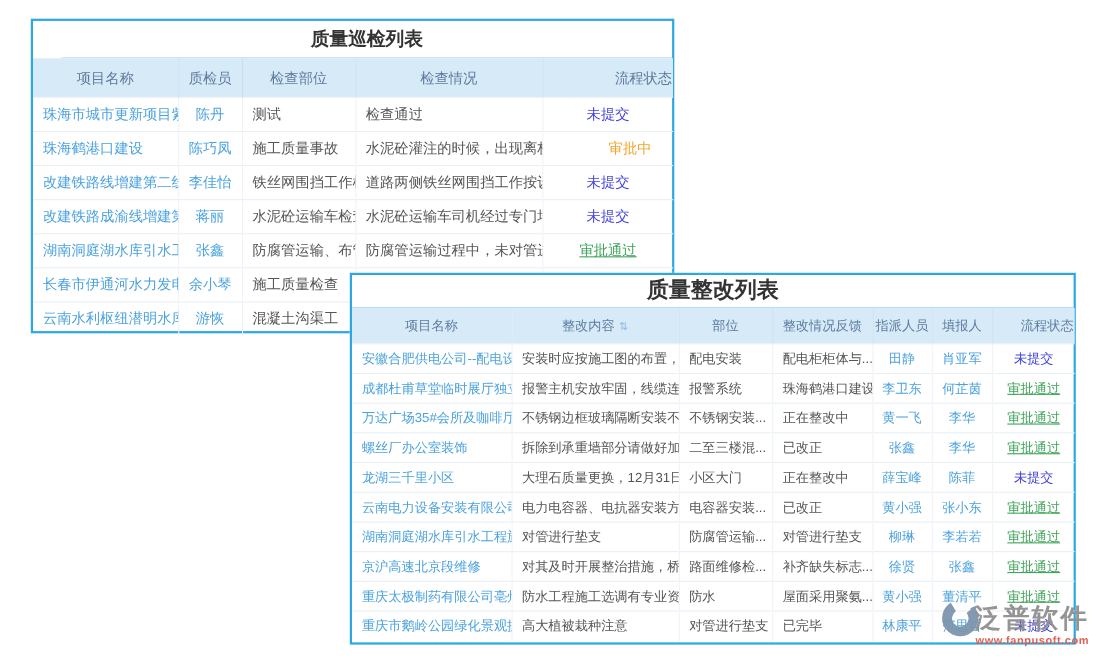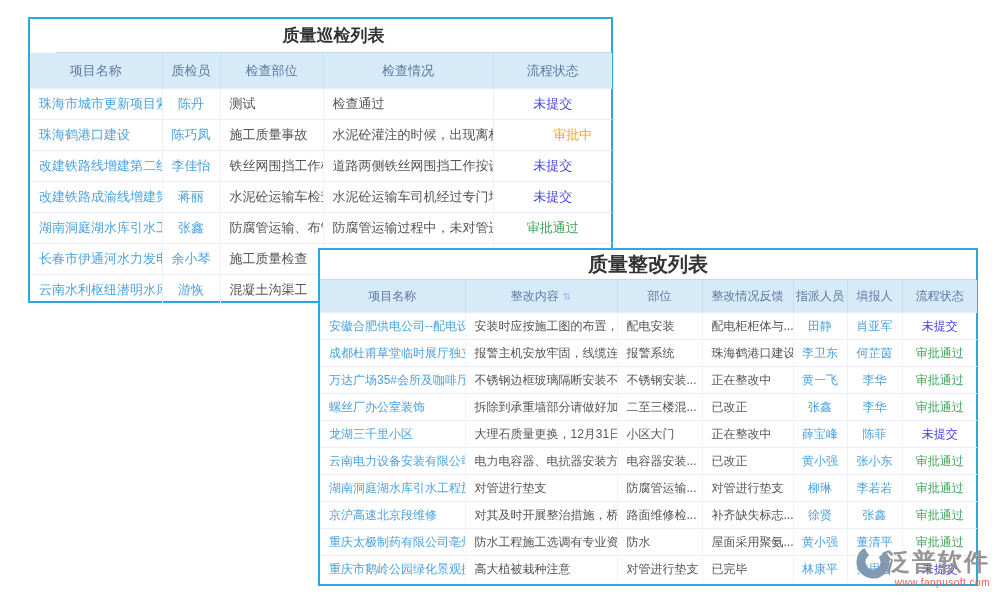--- a/index.html
+++ b/index.html
@@ -19,48 +19,48 @@
     border-bottom:1px solid #BFDCF2;
   }
   .panel-1 .panel-title{height:33px;line-height:33px;font-size:17px;margin-left:26px;}
   .panel-2 .panel-title{height:29px;line-height:29px;font-size:20px;}
   table{width:100%;border-collapse:collapse;table-layout:fixed;}
   th{
     background:#D7EAF8;color:#5D7B9E;font-weight:normal;
     text-align:center;border-right:1px solid #C6E0F3;
     overflow:hidden;white-space:nowrap;
   }
-  th:last-child{border-right:none;}
+  th:last-child{border-right:none;text-align:right;}
   .panel-1 th{height:33px;font-size:13px;}
   .panel-2 th{height:30px;font-size:12px;}
   td{
     border-top:1px solid #E9EFF5;border-right:1px solid #EFF3F7;
     color:#555555;overflow:hidden;white-space:nowrap;box-sizing:border-box;
   }
   td:last-child{border-right:none;}
   .panel-1 td{height:31px;font-size:13px;}
   .panel-2 td{height:27px;font-size:12px;}
   td.left{text-align:left;padding:0 6px 0 9px;}
   td.center{text-align:center;padding:0 2px;}
   td.link{color:#4CA2DE;}
-  td.u{border-radius:10px;}
+  td.u{text-decoration:underline;border-radius:10px;}
   .sort-ic{color:#8FBCE2;font-size:10px;margin-left:4px;}
   
   .watermark{
     position:absolute;left:856px;top:545px;z-index:5;opacity:0.95;
     display:flex;flex-direction:column;align-items:flex-end;text-align:right;
   }
   .wm-row{display:flex;align-items:center;}
   .wm-brand{
     font-size:24px;font-weight:bold;color:#8F8F8F;
     letter-spacing:2px;margin-left:-4px;
   }
   .wm-url{
     font-size:10px;color:#E25749;letter-spacing:0.5px;margin-top:-2px;
-    font-weight:normal;
+    font-weight:bold;
   }
 </style>
 </head>
 <body>
 
 <div class="panel panel-1">
   <div class="panel-title">质量巡检列表</div>
   <table>
     <colgroup>
       <col style="width:132px">

